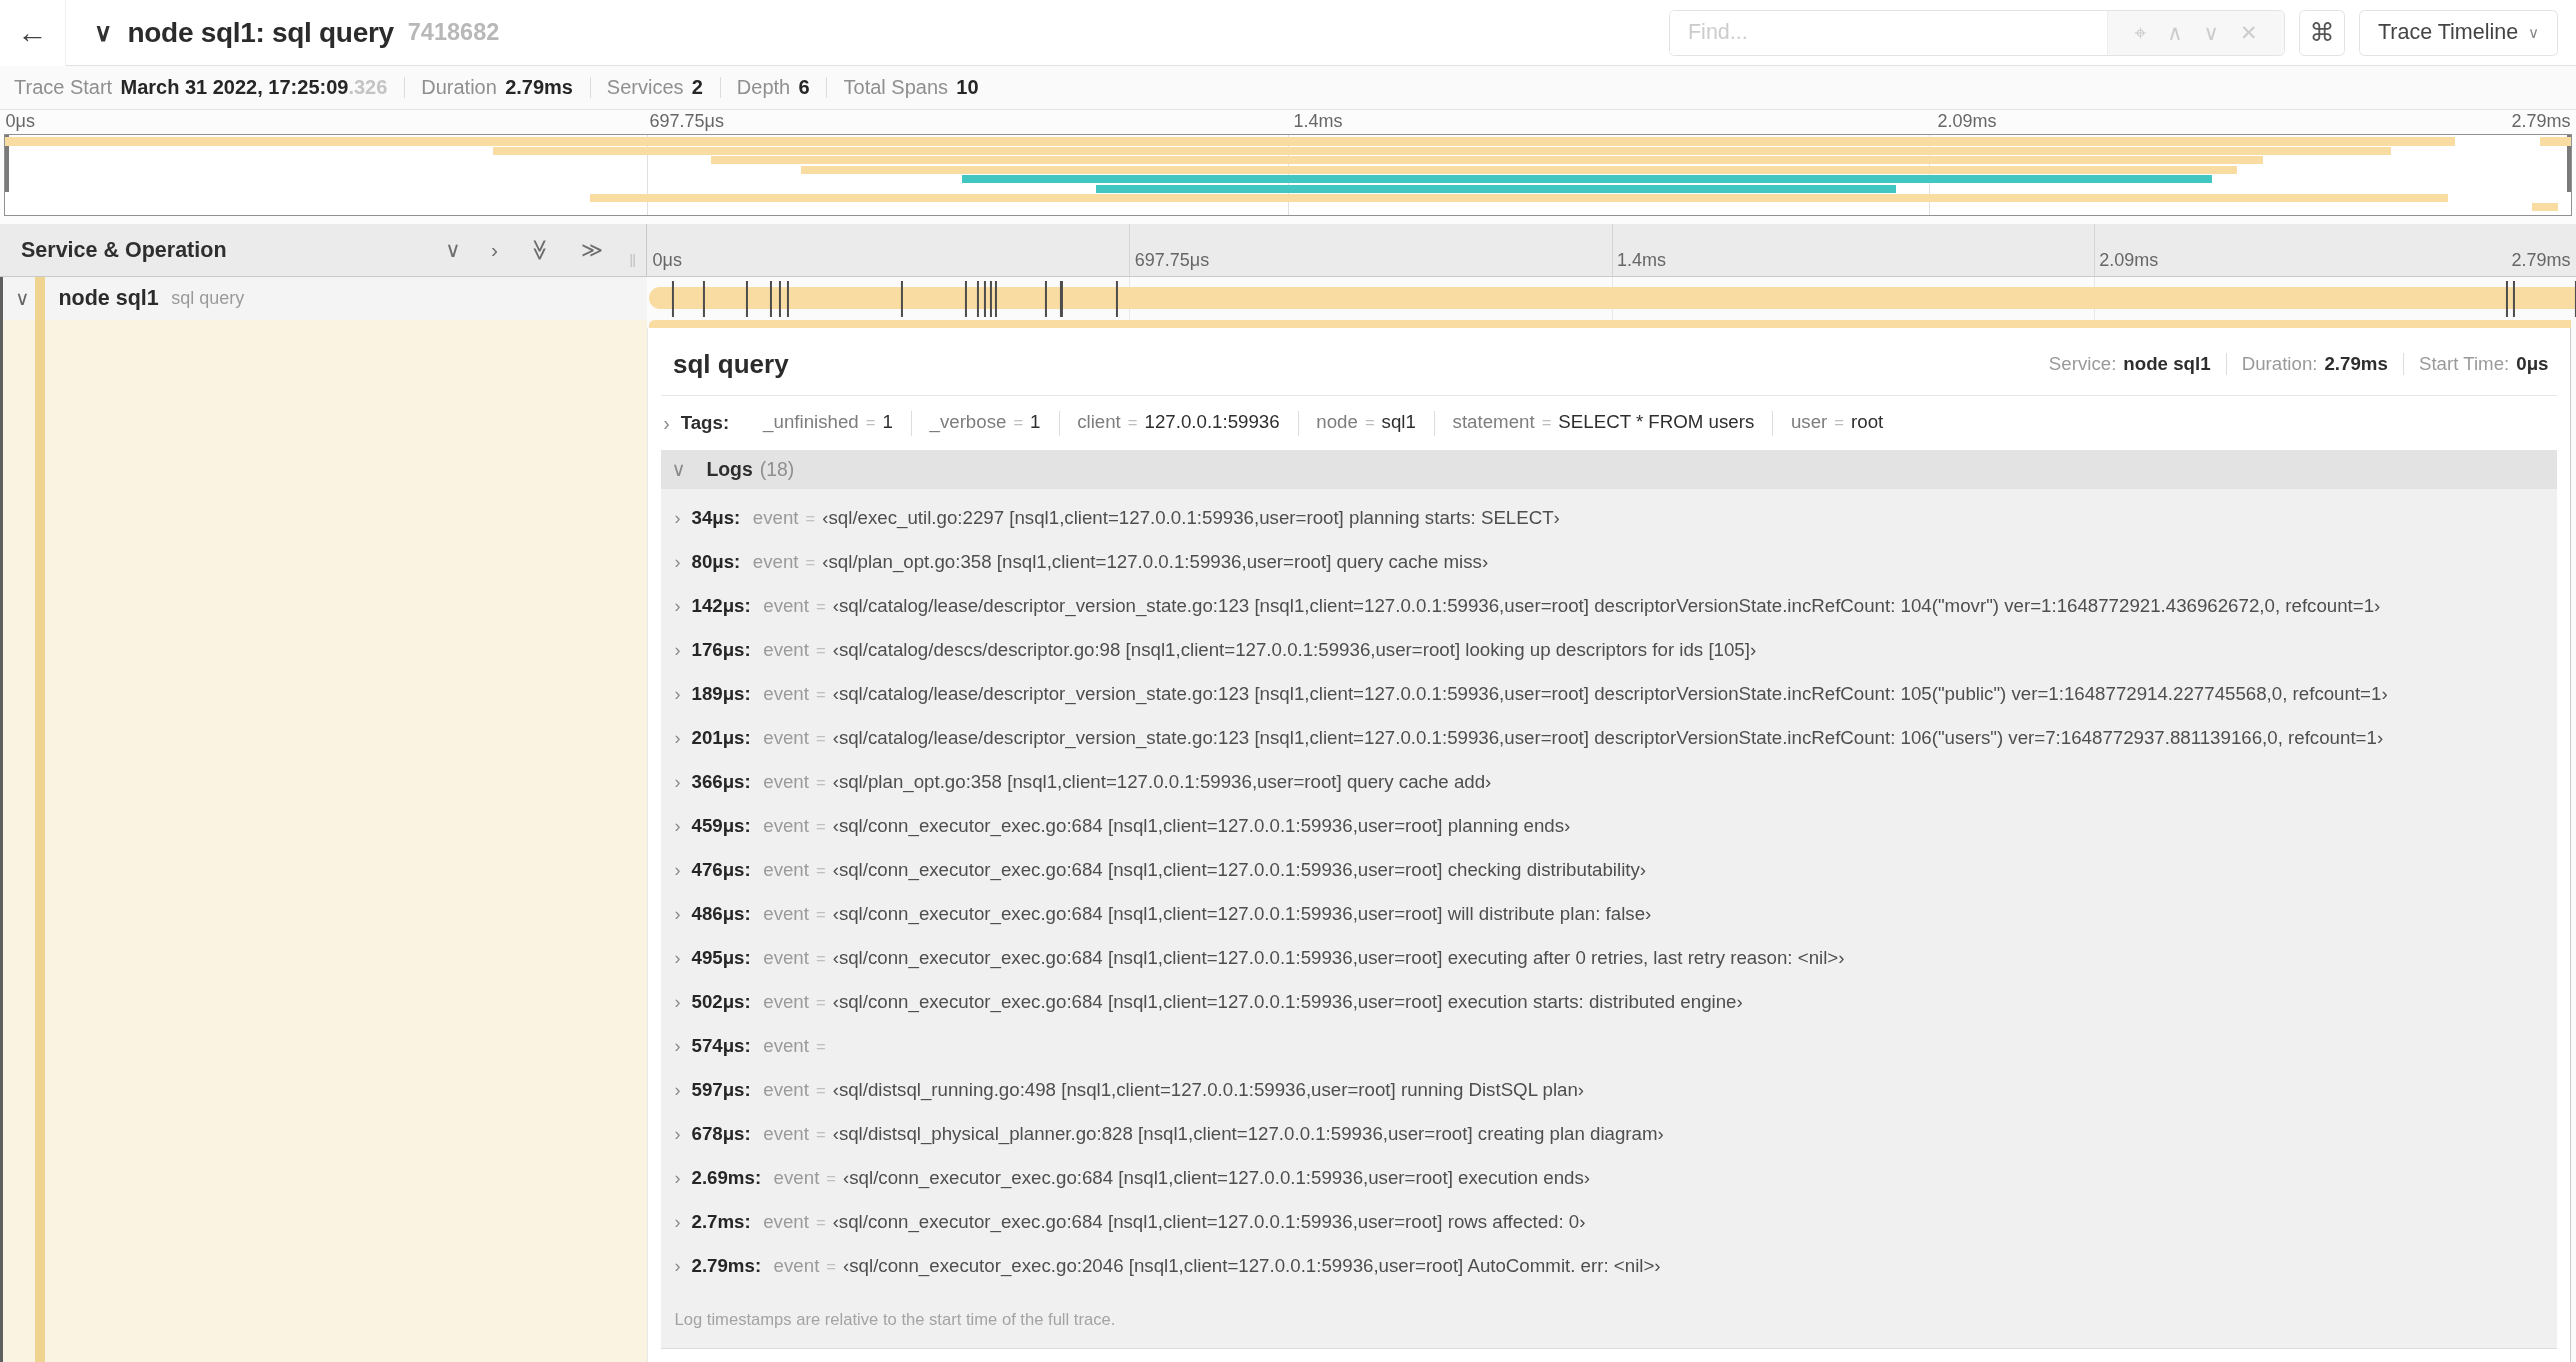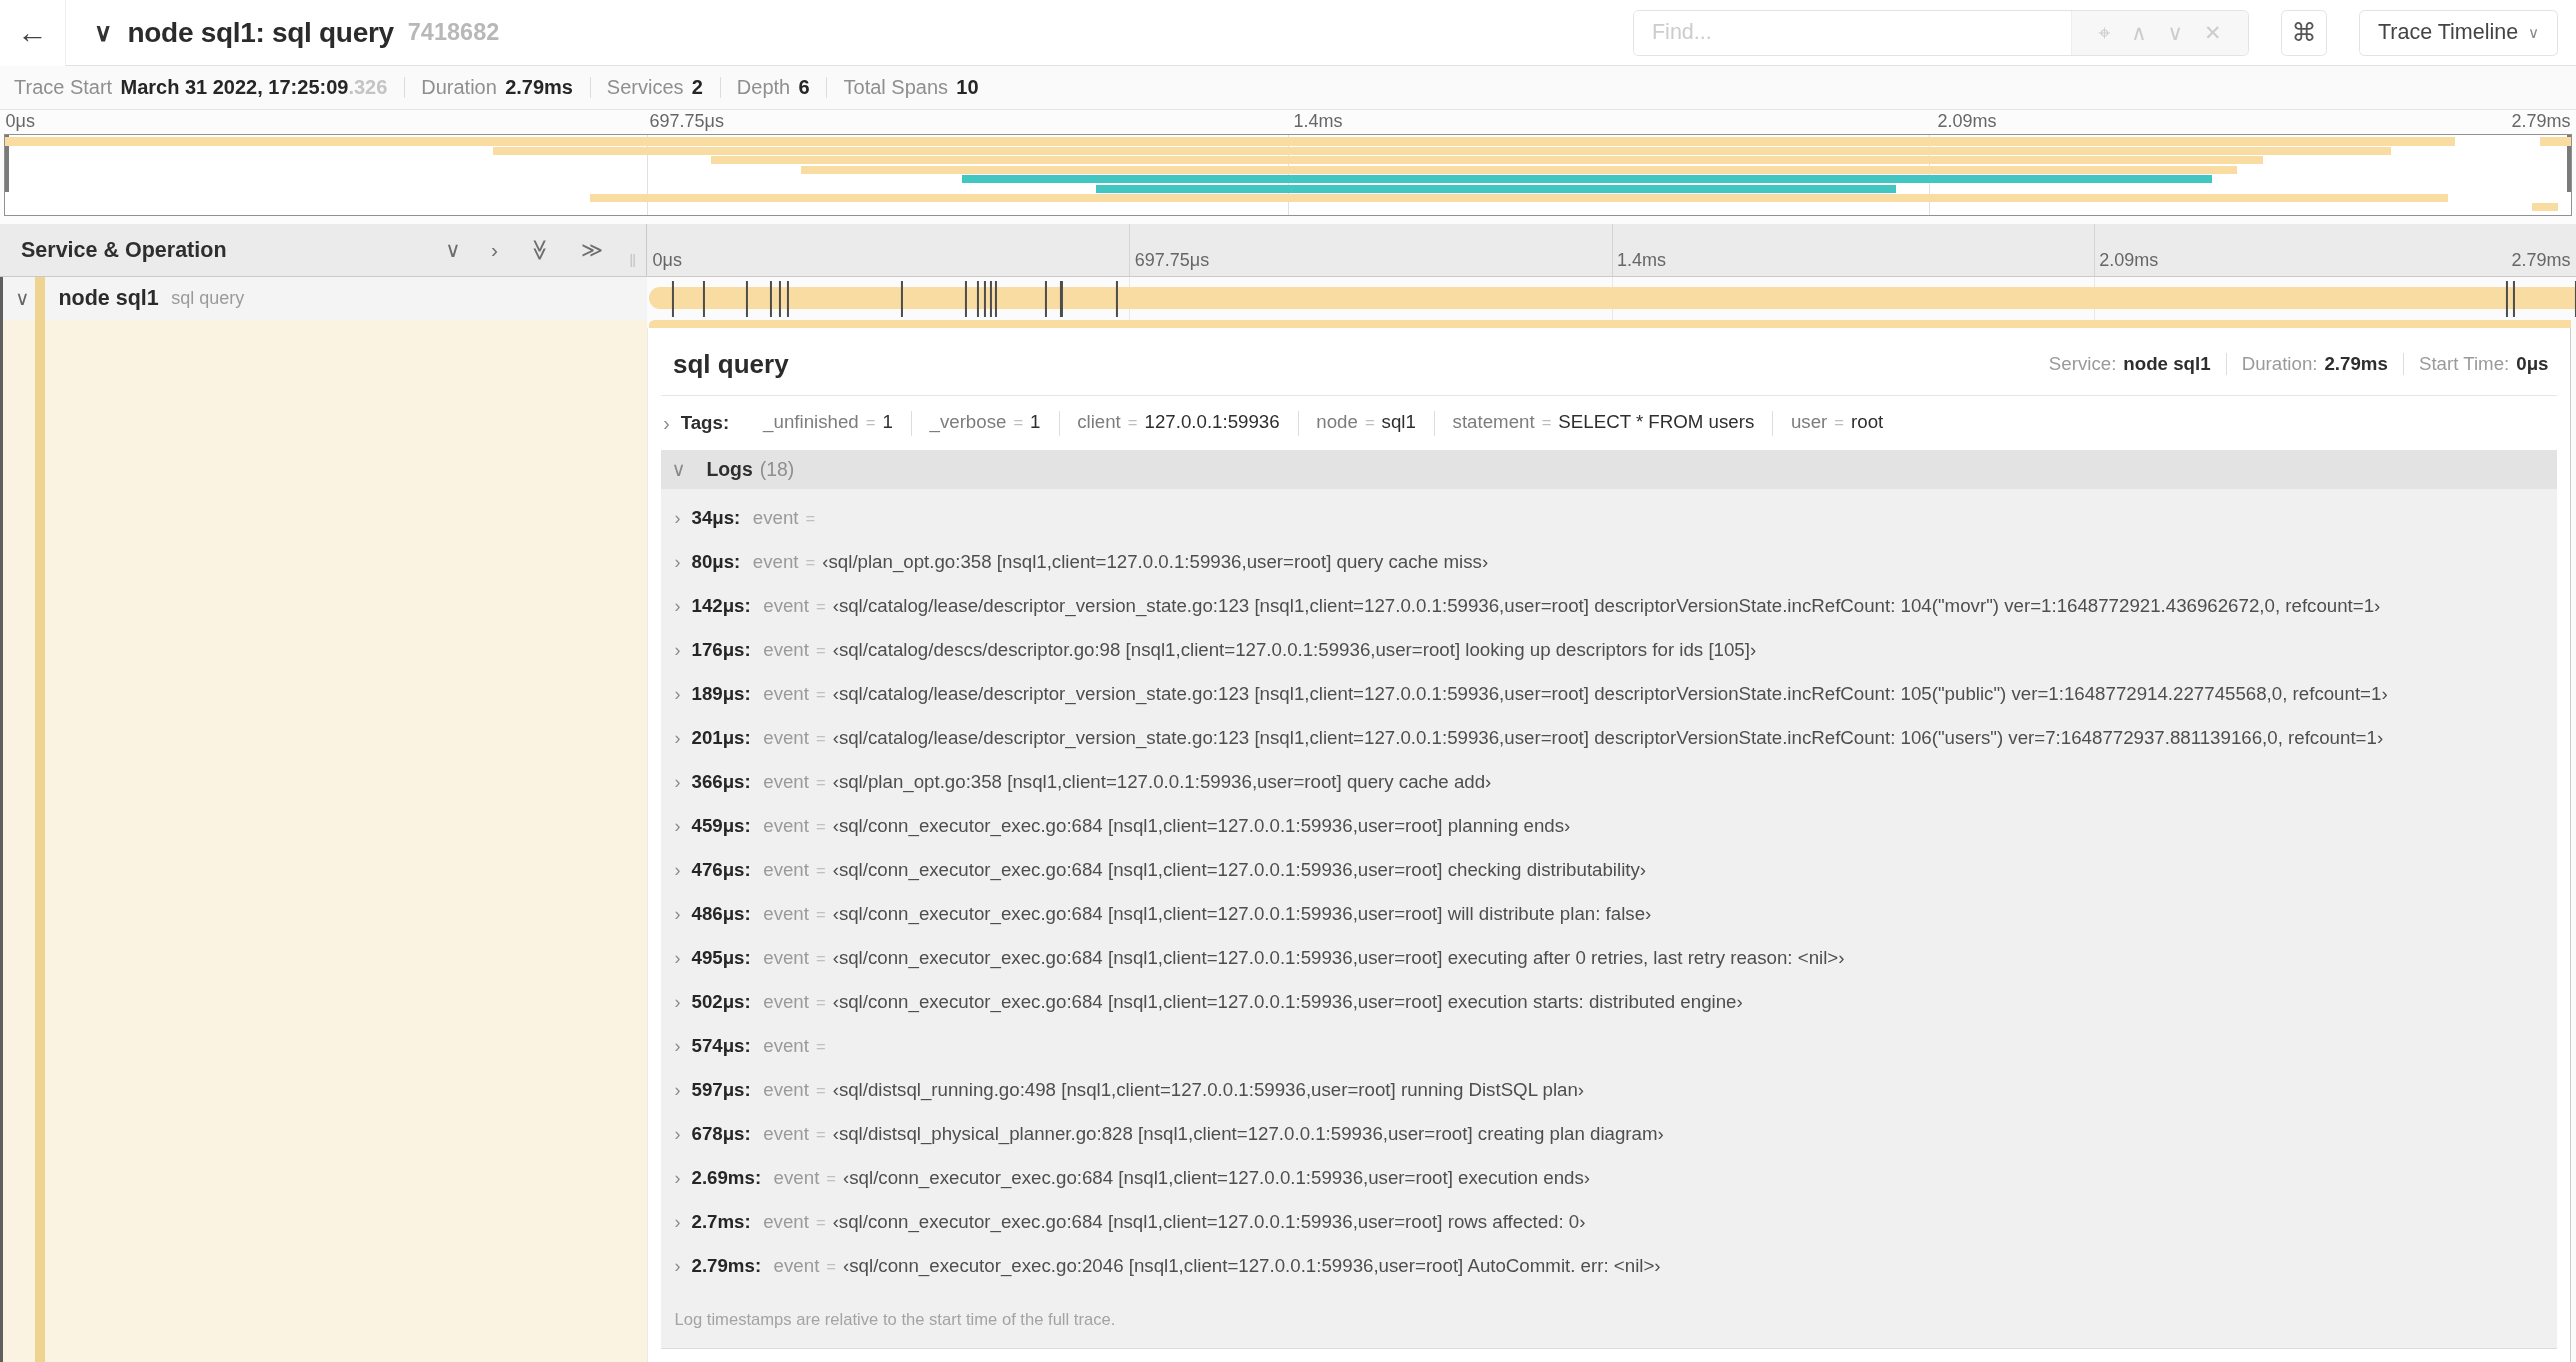--- a/index.html
+++ b/index.html
@@ -6,21 +6,21 @@
   html,body { width:2576px; height:1363px; overflow:hidden; }
   body { font-family:"Liberation Sans", sans-serif; background:#fafafa; color:#333; }
   .app { position:relative; width:2576px; height:1363px; background:#fff; }
 
   
   .header { display:flex; align-items:center; height:66px; background:#fff; border-bottom:0.7px solid #e2e2e2; }
   .back-btn { width:66px; height:66px; display:flex; align-items:center; justify-content:center; font-size:30.5px; color:#444; border-right:0.7px solid #efefef; background:#fff; cursor:pointer; }
   .title-chev { margin-left:28px; font-size:25px; font-weight:700; color:#333; cursor:pointer; }
   .trace-title { margin-left:15.2px; font-size:28px; font-weight:700; color:#2b2b2b; letter-spacing:-0.3px; }
   .trace-id { margin-left:14px; font-size:23.5px; font-weight:600; color:#b8b8b8; }
-  .header-right { margin-left:auto; display:flex; align-items:center; gap:32px; margin-right:18px; }
+  .header-right { margin-left:auto; display:flex; align-items:center; gap:14px; margin-right:18px; }
   .find-wrap { display:flex; width:616px; height:46px; border:0.7px solid #e3e3e3; border-radius:5.5px; overflow:hidden; background:#fff; }
   .find-input { flex:1; border:none; outline:none; padding:0 18px; font-size:21.5px; color:#444; font-family:"Liberation Sans",sans-serif; }
   .find-input::placeholder { color:#ccc; }
   .find-suffix { width:177px; background:#f7f7f7; border-left:0.7px solid #eee; display:flex; align-items:center; justify-content:center; gap:21px; color:#ccc; font-size:21px; }
   .find-suffix span { cursor:pointer; }
   .sq-btn { width:46px; height:46px; border:0.7px solid #e3e3e3; border-radius:5.5px; background:#fff; display:flex; align-items:center; justify-content:center; font-size:25px; color:#555; cursor:pointer; }
   .tt-btn { height:46px; padding:0 18px; border:0.7px solid #e3e3e3; border-radius:5.5px; background:#fff; display:flex; align-items:center; gap:9.7px; font-size:21.5px; color:#444; cursor:pointer; }
   .tt-btn .sm-chev { font-size:15.2px; color:#888; }
 
   
@@ -309,20 +309,21 @@
           <span class="logs-count">(18)</span>
         </div>
 
         <div class="logs-body">
           <div>
               <div class="log-row">
                 <span class="chev">›</span>
                 <span class="log-time">34μs:</span>
                 <span class="log-key">event</span>
                 <span class="log-eq">=</span>
+                <span class="log-val">‹sql/exec_util.go:2297 [nsql1,client=127.0.0.1:59936,user=root] planning starts: SELECT›</span>
               </div>
               <div class="log-row">
                 <span class="chev">›</span>
                 <span class="log-time">80μs:</span>
                 <span class="log-key">event</span>
                 <span class="log-eq">=</span>
                 <span class="log-val">‹sql/plan_opt.go:358 [nsql1,client=127.0.0.1:59936,user=root] query cache miss›</span>
               </div>
               <div class="log-row">
                 <span class="chev">›</span>

